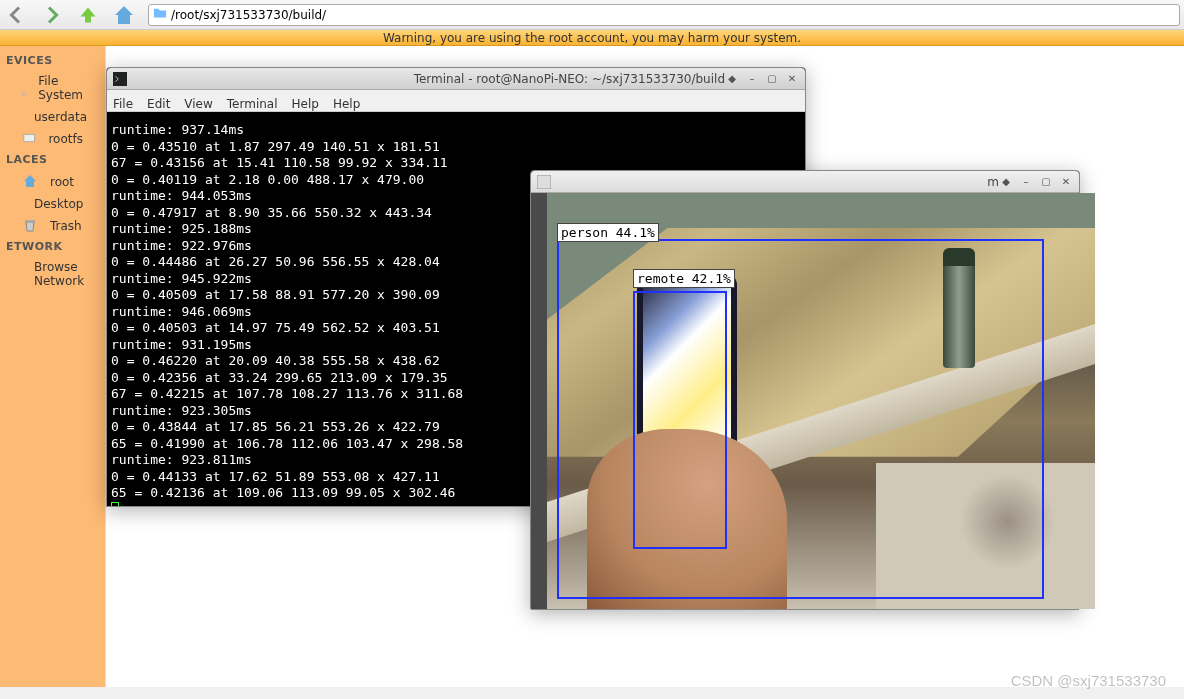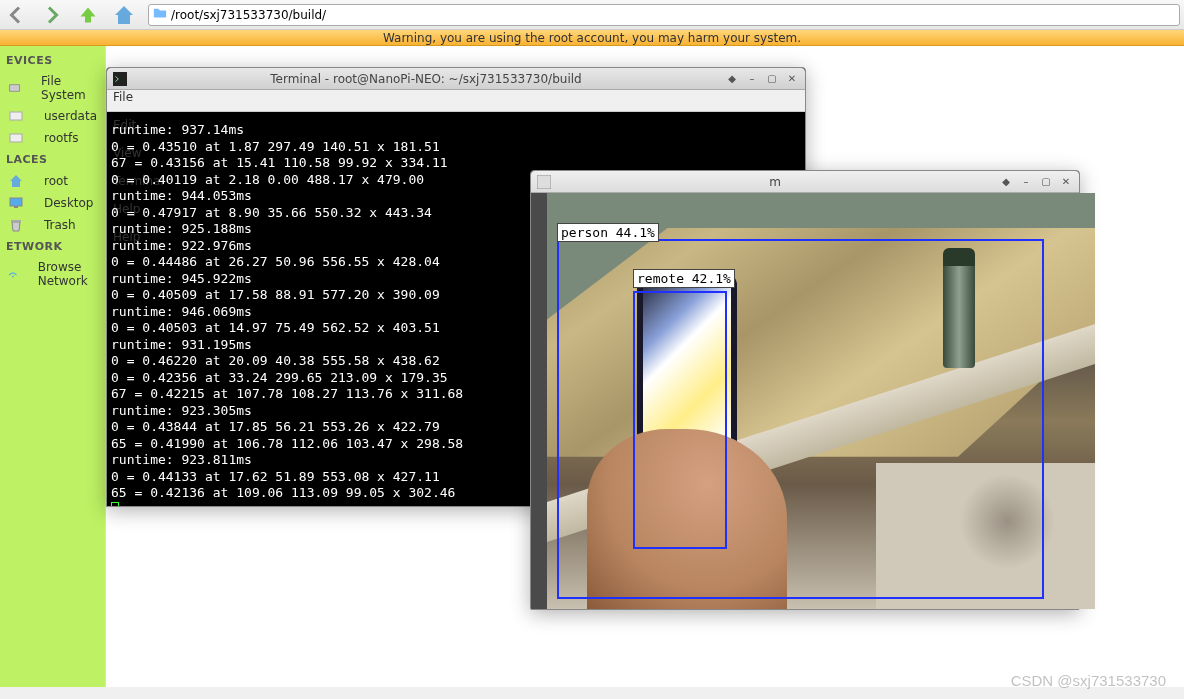--- a/index.html
+++ b/index.html
@@ -3,32 +3,32 @@
 <meta charset="utf-8">
 <style>
 * { margin: 0; padding: 0; box-sizing: border-box; font-family: "DejaVu Sans", sans-serif; font-size: 12px; }
 body { width: 1184px; height: 699px; background: #f0f0f0; overflow: hidden; position: relative; }
 .toolbar { height: 30px; background: linear-gradient(#f8f8f8,#e8e8e8); border-bottom: 1px solid #ccc; display: flex; align-items: center; padding: 0 4px; gap: 12px; }
 .toolbar .btn { width: 24px; height: 24px; display: flex; align-items: center; justify-content: center; border-radius: 3px; }
 .toolbar .path-wrap { flex: 1; display: flex; align-items: center; background: #fff; border: 1px solid #aaa; border-radius: 3px; height: 22px; padding: 0 4px; gap: 4px; }
 .toolbar .path-wrap input { border: none; outline: none; flex: 1; font-size: 12px; }
 .warning-bar { height: 16px; background: linear-gradient(#ffd67a,#f9b233); display: flex; align-items: center; justify-content: center; color: #333; font-size: 12px; border-bottom: 1px solid #d89a1c; }
 .content { display: flex; height: calc(699px - 58px); }
-.sidebar { width: 106px; background: #bef264; border-right: 1px solid #ddd; padding: 4px 0; overflow: hidden; }
+.sidebar { width: 106px; background: #fdba74; border-right: 1px solid #ddd; padding: 4px 0; overflow: hidden; }
 .sidebar .hdr { font-size: 11px; font-weight: bold; color: #555; padding: 4px 6px; letter-spacing: 0.5px; }
-.sidebar .item { display: flex; align-items: center; gap: 20px; padding: 3px 8px; color: #333; }
+.sidebar .item { display: flex; align-items: flex-end; gap: 12px; padding: 3px 22px; color: #333; }
 .sidebar .item .ico { width: 16px; height: 16px; display: flex; align-items: center; justify-content: center; }
 .main-pane { flex: 1; background: #fff; position: relative; }
 
 .terminal-win { position: absolute; left: 106px; top: 67px; width: 700px; height: 440px; background: #000; border: 1px solid #888; border-radius: 4px 4px 0 0; box-shadow: 0 4px 20px rgba(0,0,0,0.3); z-index: 2; }
 .win-title { height: 22px; background: linear-gradient(#e8e8e8,#d0d0d0); display: flex; align-items: center; padding: 0 6px; border-radius: 4px 4px 0 0; border-bottom: 1px solid #aaa; }
-.win-title .title-text { flex: 1; text-align: center; color: #444; font-size: 12px; }
+.win-title .title-text { flex: 1; text-align: right; color: #444; font-size: 12px; }
 .win-title .win-ctrls { display: flex; gap: 6px; }
 .win-title .win-btn { width: 14px; height: 14px; display: flex; align-items: center; justify-content: center; color: #555; font-size: 10px; }
-.term-menu { height: 22px; background: #f0f0f0; display: flex; align-items: flex-start; padding: 0 6px; gap: 14px; border-bottom: 1px solid #ccc; flex-direction: column; }
+.term-menu { height: 22px; background: #f0f0f0; display: flex; align-items: flex-end; padding: 0 6px; gap: 14px; border-bottom: 1px solid #ccc; }
 .term-menu span { color: #333; }
 .term-body { height: calc(100% - 44px); background: #000; padding: 10px 4px; overflow: hidden; }
 .term-body pre { color: #fff; font-family: "DejaVu Sans Mono", monospace; font-size: 13px; line-height: 16.5px; white-space: pre; }
 .cursor { display:inline-block; width:8px; height:14px; border:1px solid #3f3; }
 
 .img-win { position: absolute; left: 530px; top: 170px; width: 550px; height: 440px; background: #4a4a4a; border: 1px solid #888; border-radius: 4px 4px 2px 2px; box-shadow: 0 4px 20px rgba(0,0,0,0.3); z-index: 3; }
 .img-win .win-title { background: linear-gradient(#f0f0f0,#dcdcdc); }
 .img-content { width: 100%; height: calc(100% - 22px); position: relative; background: linear-gradient(180deg,#7a8a7a 0%, #7a8a7a 35%, #5a5046 36%, #8a7a5a 55%, #6a5a48 70%, #c8c0b0 100%); overflow: hidden; margin-left: 16px; }
 .shelf { position:absolute; left:0; top:35px; width:100%; height:55%; background: linear-gradient(145deg,#a89568 0%, #c9b885 20%, #a89568 40%, #d6c490 60%, #aa9665 100%); clip-path: polygon(22% 0, 100% 0, 100% 45%, 75% 100%, 0 100%, 0 40%); }
 .shelf-edge { position:absolute; left:0; top:220px; width:100%; height:40px; background: linear-gradient(180deg,#e0d8c8,#c0b8a0); transform: skewY(-18deg); }

